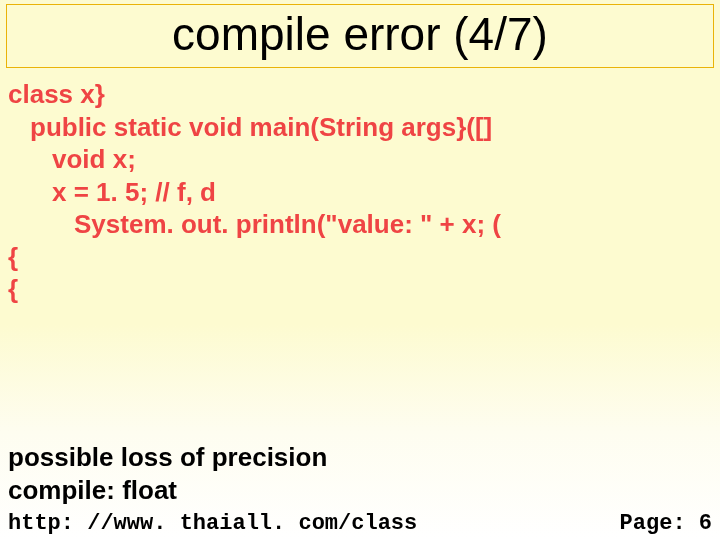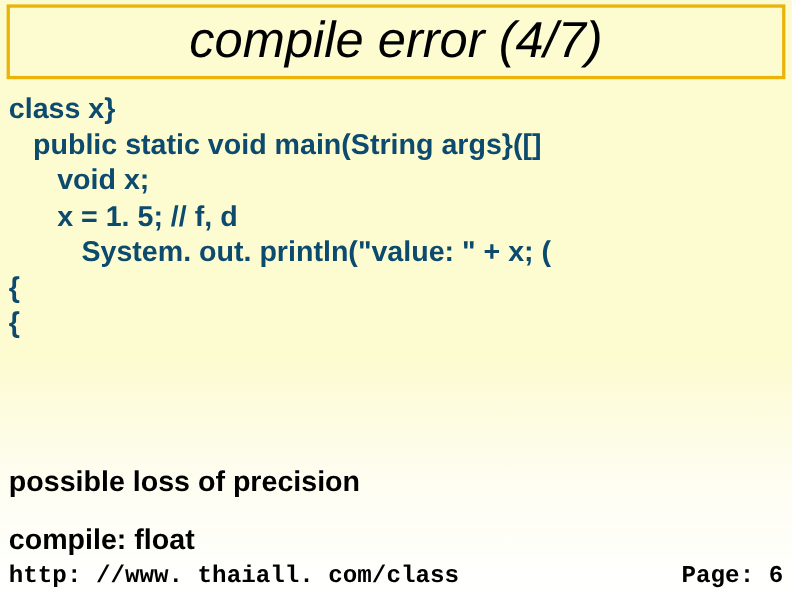--- a/index.html
+++ b/index.html
@@ -4,52 +4,51 @@
 <style>
   * { margin: 0; padding: 0; box-sizing: border-box; }
   html, body { width: 720px; height: 540px; overflow: hidden; }
   body {
     background: linear-gradient(to bottom, #fdfbd0 0%, #fdfbd0 60%, #fefdf0 80%, #ffffff 100%);
     font-family: Arial, Helvetica, sans-serif;
     position: relative;
   }
   .title-box {
     margin: 4px 6px 0 6px;
-    border: 3px solid #eab308;
+    border: 1px solid #eab308;
     text-align: center;
     padding: 2px 0 6px 0;
-    font-style: italic;
   }
   .title-box span {
     font-size: 46px;
     font-weight: normal;
     letter-spacing: 0px;
   }
   .code-block {
     margin-top: 10px;
     padding-left: 8px;
     font-size: 26px;
     font-weight: bold;
     line-height: 1.25;
-    color: #0c4a6e;
+    color: #ef4444;
   }
   .code-line { white-space: pre; }
   .ind1 { padding-left: 22px; }
   .ind2 { padding-left: 44px; }
   .ind3 { padding-left: 66px; }
   .error-block {
     position: absolute;
     left: 8px;
     bottom: 34px;
     font-size: 26px;
     font-weight: bold;
     line-height: 1.25;
     color: #000;
   }
-  .error-block div { white-space: pre; margin-top: 20px; }
+  .error-block div { white-space: pre; }
   .footer {
     position: absolute;
     bottom: 4px;
     left: 8px;
     right: 8px;
     font-family: Liberation Mono, monospace;
     font-size: 22px;
     font-weight: bold;
     color: #000;
   }

